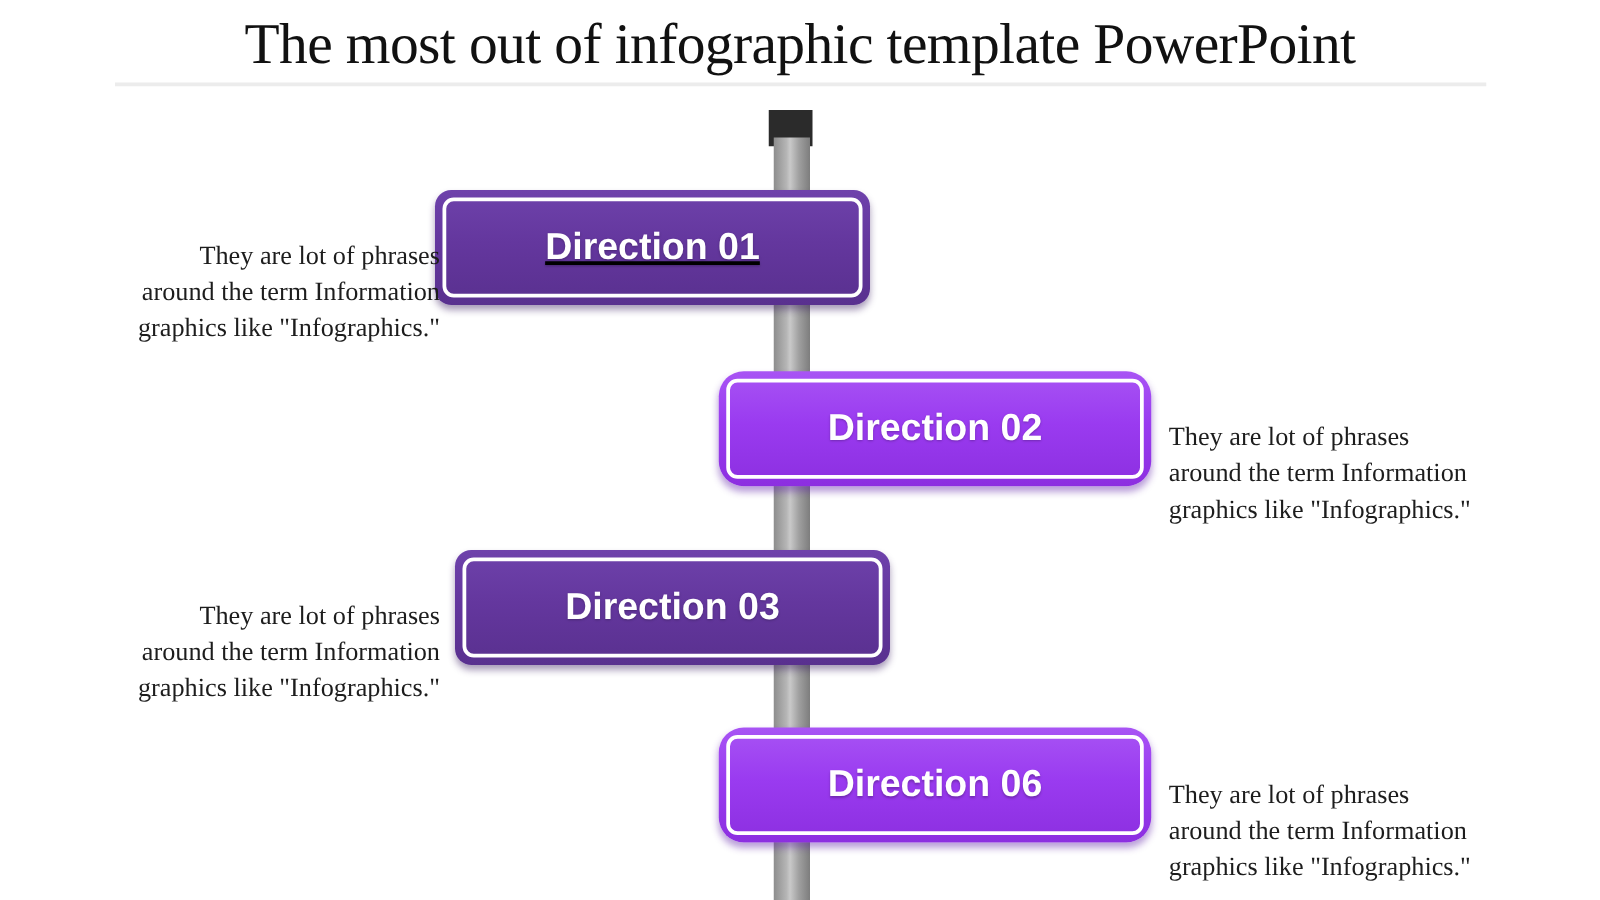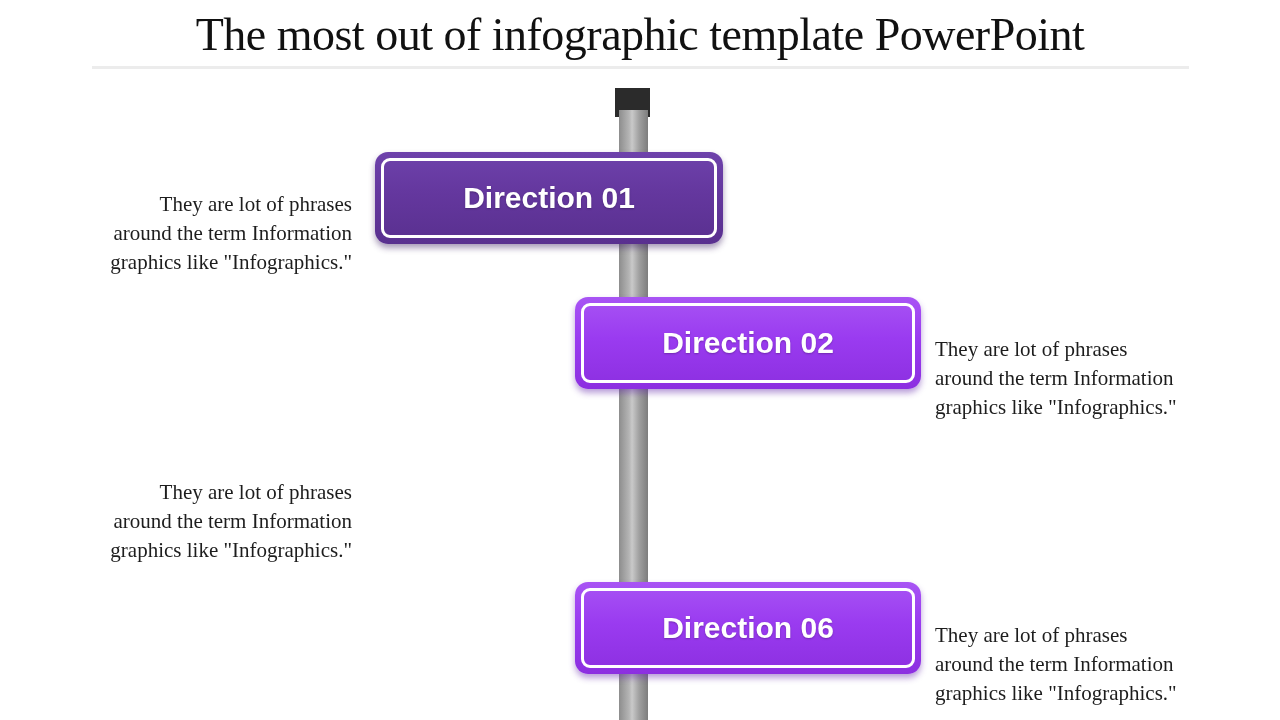--- a/index.html
+++ b/index.html
@@ -41,22 +41,23 @@
     font-size:30px;font-weight:700;text-shadow:0 1px 2px rgba(0,0,0,.25);
     white-space:nowrap;
   }
   .sign.dark{
     background:linear-gradient(180deg,#6e42ab 0%,#64379e 45%,#59308f 100%);
     box-shadow:0 4px 6px rgba(62,33,99,.45);
   }
   .sign.bright{
     background:linear-gradient(180deg,#a854f4 0%,#9a3bf0 45%,#8c2fe0 100%);
     box-shadow:0 4px 6px rgba(100,40,170,.45);
+    border-radius:20px;
   }
-  .sign.s1{left:375px;top:152px;}
+  .sign.s1{left:348px;top:152px;text-decoration:underline;}
   .sign.s2{left:575px;top:297px;width:346px;}
   .sign.s3{left:364px;top:440px;}
   .sign.s4{left:575px;top:582px;width:346px;}
   
   .desc{
     position:absolute;color:#1d1d1d;font-size:21px;line-height:29px;
     font-family:"Liberation Serif",serif;z-index:2;margin-top:34px;
   }
   .desc.left{left:40px;width:312px;text-align:right;}
   .desc.right{left:935px;width:310px;text-align:left;}
@@ -79,20 +80,24 @@
   <div class="sign dark s1">
     <div class="sign-inner"></div>
     <span class="sign-label">Direction 01</span>
   </div>
 
   <div class="sign bright s2">
     <div class="sign-inner"></div>
     <span class="sign-label">Direction 02</span>
   </div>
 
+  <div class="sign dark s3">
+    <div class="sign-inner"></div>
+    <span class="sign-label">Direction 03</span>
+  </div>
 
   <div class="sign bright s4">
     <div class="sign-inner"></div>
     <span class="sign-label">Direction 06</span>
   </div>
 
   <div class="desc left d1">
     <div>They are lot of phrases</div>
     <div>around the term Information</div>
     <div>graphics like "Infographics."</div>

